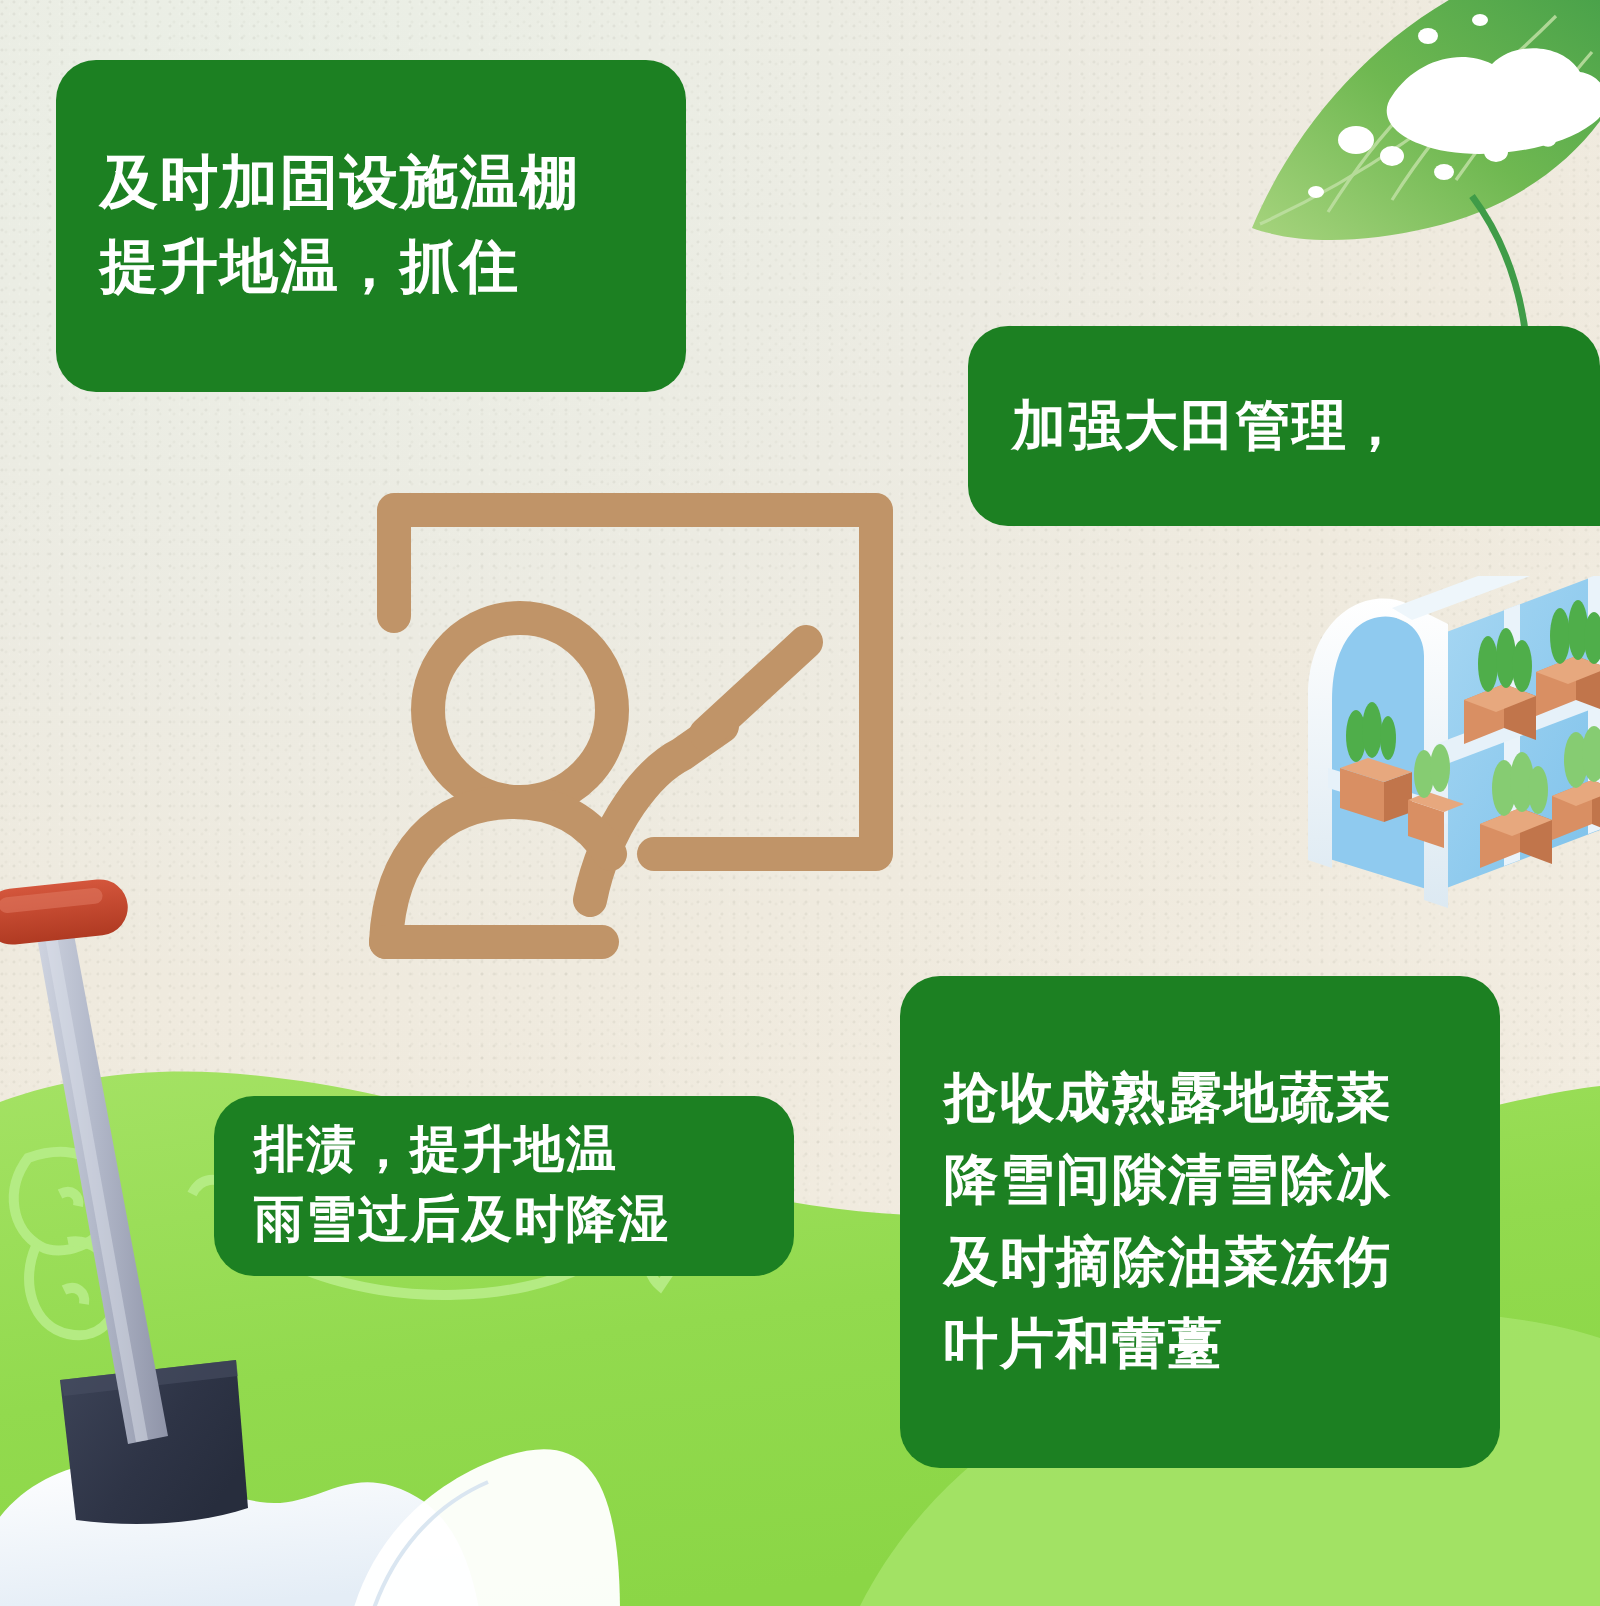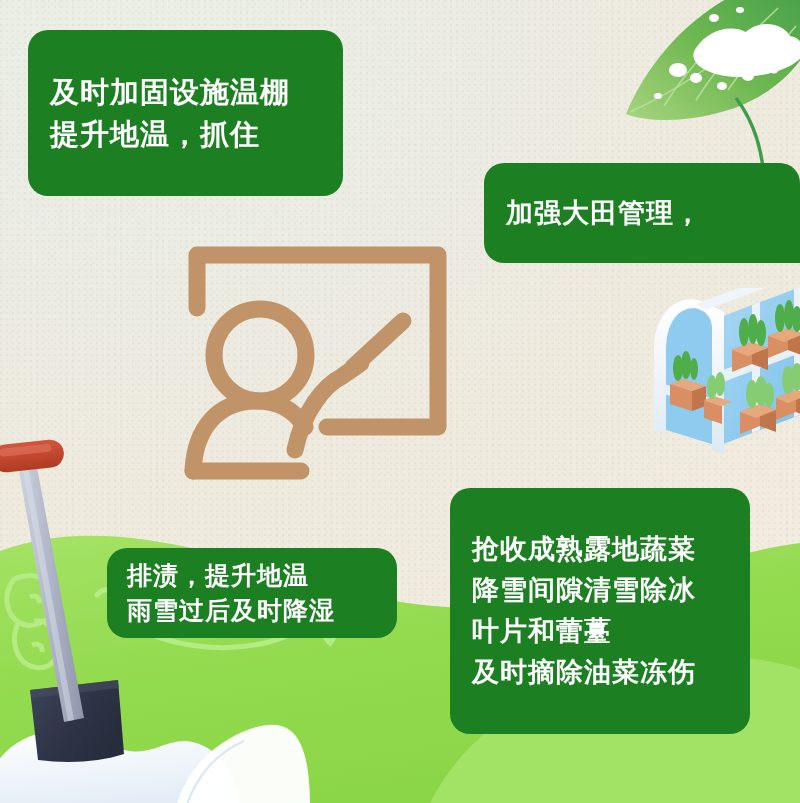--- a/index.html
+++ b/index.html
@@ -362,17 +362,17 @@
   </div>
 
   <div class="callout" id="box-3">
     <span class="line">排渍，提升地温</span>
     <span class="line">雨雪过后及时降湿</span>
   </div>
 
   <div class="callout" id="box-4">
     <span class="line">抢收成熟露地蔬菜</span>
     <span class="line">降雪间隙清雪除冰</span>
+    <span class="line">及时摘除油菜冻伤</span>
     <span class="line">叶片和蕾薹</span>
-    <span class="line">及时摘除油菜冻伤</span>
   </div>
 
 </div>
 
 </body></html>

